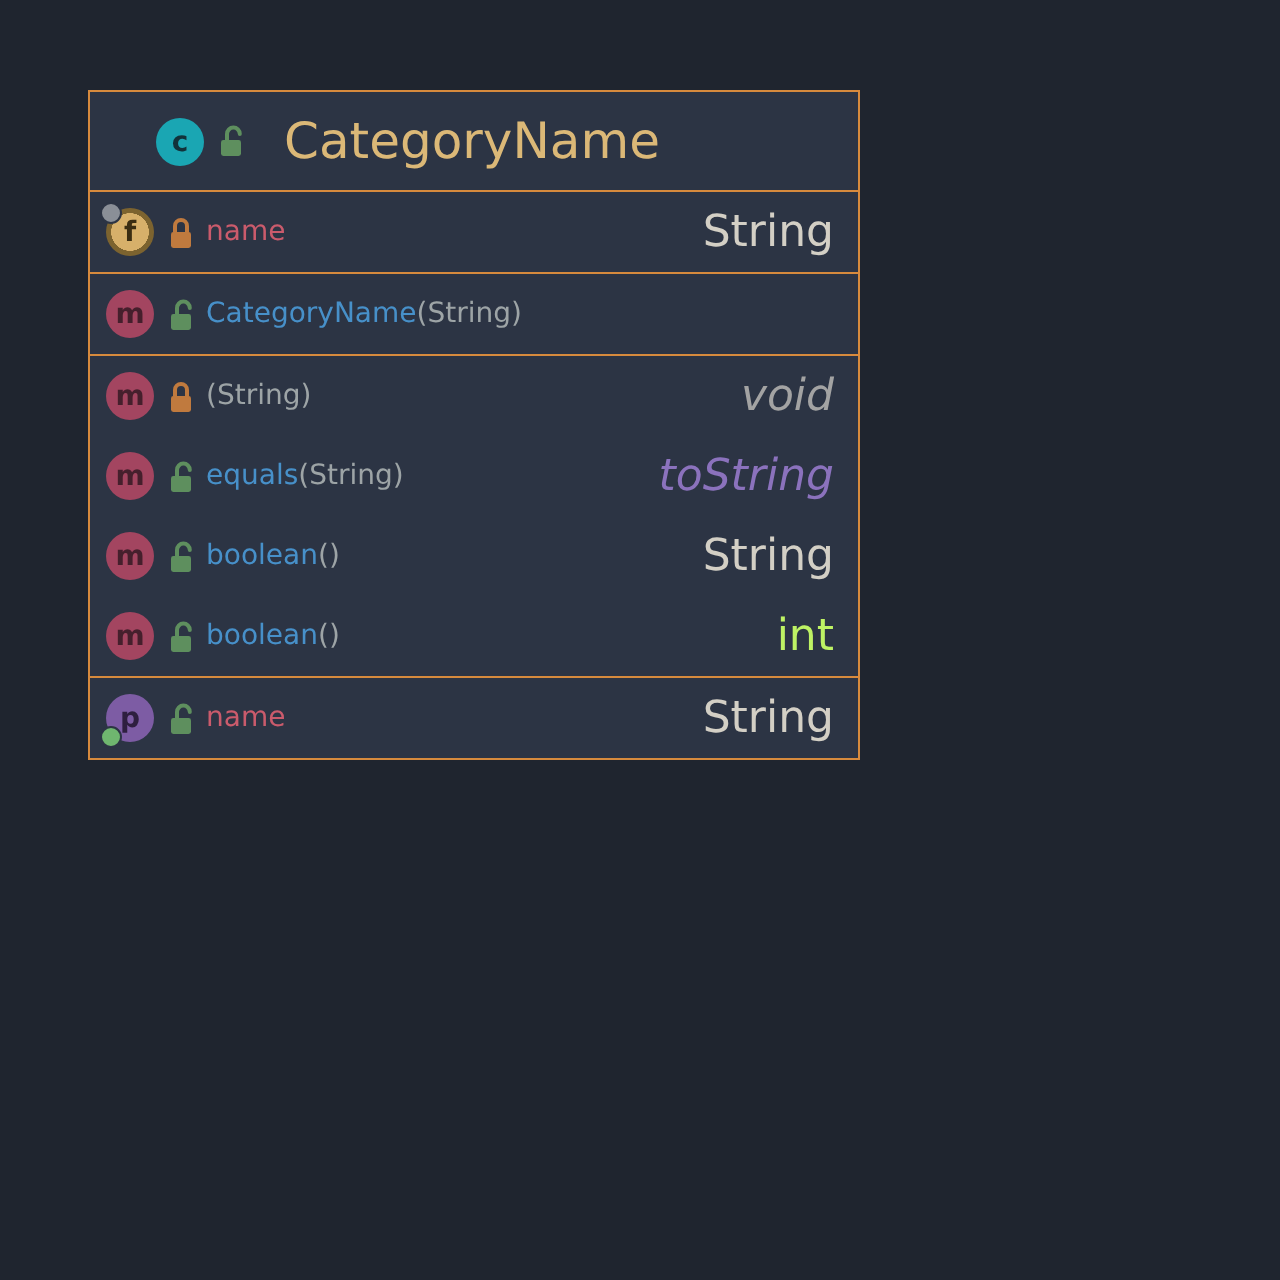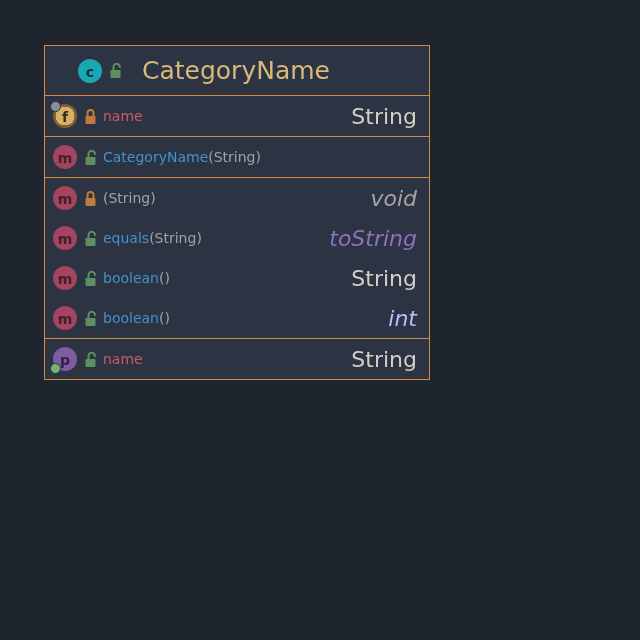--- a/index.html
+++ b/index.html
@@ -94,21 +94,21 @@
   .nm-field{color:#ca5b6c;}
   .nm-params{color:#9da4a6;text-align:right;}
   .spacer{flex:1 1 auto;}
   .type-area{
     font-size:22px;
     flex:0 0 auto;
   }
   .ty-String{color:#d3cfc5;}
   .ty-void{color:#a3a3a3;font-style:italic;}
   .ty-boolean{color:#8b72bd;font-style:italic;}
-  .ty-int{color:#c4b5fd;font-style:italic;}
+  .ty-int{color:#bef264;}
 </style>
 </head>
 <body>
 
 <div class="stage">
   <div class="card">
 
     <div class="title">
       <span class="kind c" title="c">
         <span class="kind-letter">c</span>

